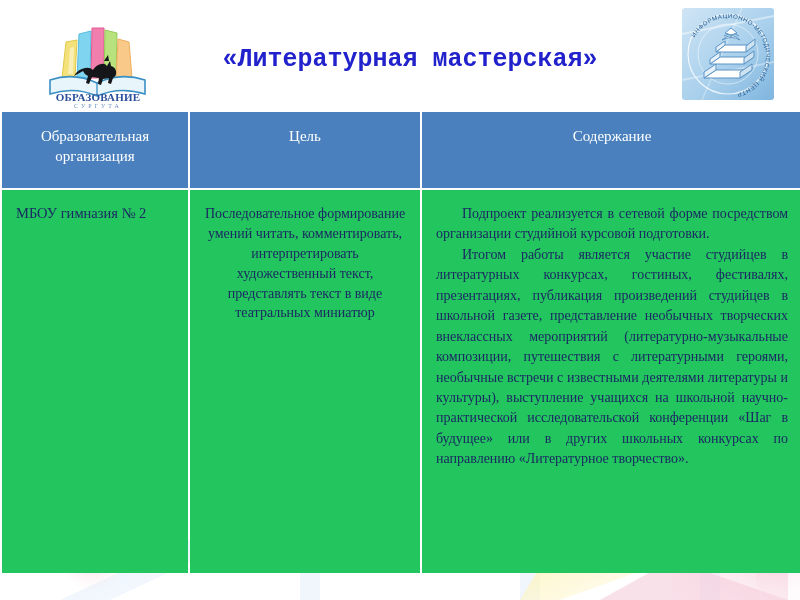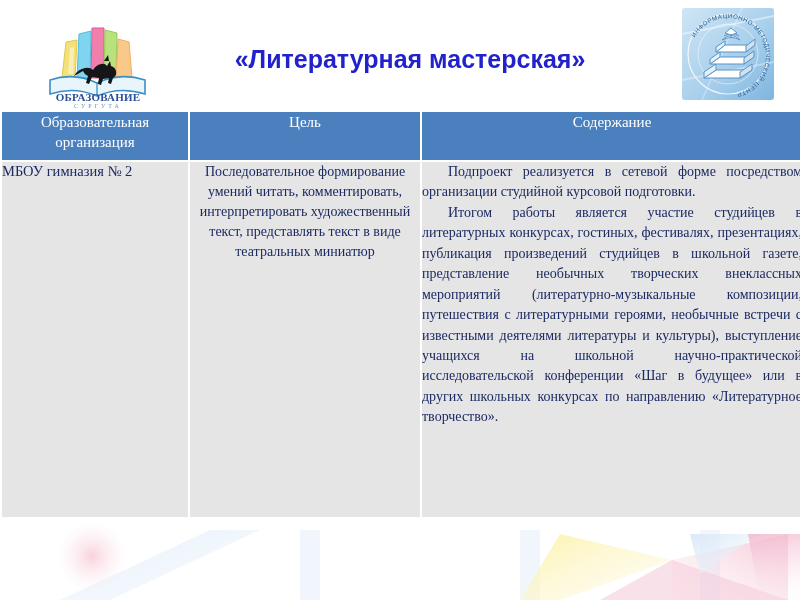--- a/index.html
+++ b/index.html
@@ -60,21 +60,21 @@
   .title-line1 {
     font-family: "Liberation Serif", "DejaVu Serif", serif;
     font-size: 13.5px;
     font-weight: bold;
     letter-spacing: 0.35px;
     color: #16266b;
     white-space: nowrap;
   }
   .title-line2 {
     margin-top: 3px;
-    font-family: Liberation Sans, sans-serif;
+    font-family: Liberation Mono, monospace;
     font-size: 25px;
     font-weight: bold;
     color: #2222cc;
     white-space: nowrap;
   }
 
   
   .table-wrap {
     position: absolute;
     left: 0;
@@ -84,41 +84,41 @@
   }
   table.data-table {
     width: 800px;
     border-collapse: separate;
     border-spacing: 2px 2px;
     table-layout: fixed;
     margin: 0;
   }
   table.data-table th,
   table.data-table td {
-    padding: 0;
+    padding: 14px;
     vertical-align: top;
   }
   .col-org   { width: 186px; }
   .col-goal  { width: 230px; }
   .col-cont  { width: 380px; }
 
   thead th {
     background: #4a80bd;
     color: #ffffff;
     font-size: 15px;
     font-weight: normal;
     text-align: center;
     height: 48px;
     vertical-align: middle;
     line-height: 1.35;
     padding: 4px 8px;
   }
 
   tbody td {
-    background: #e5e5e5;
+    background: #22c55e;
     color: #1b2a63;
     height: 355px;
   }
 
   .cell-org {
     font-size: 14.5px;
     line-height: 1.3;
     padding: 8px 6px 6px 8px;
     text-align: left;
   }

